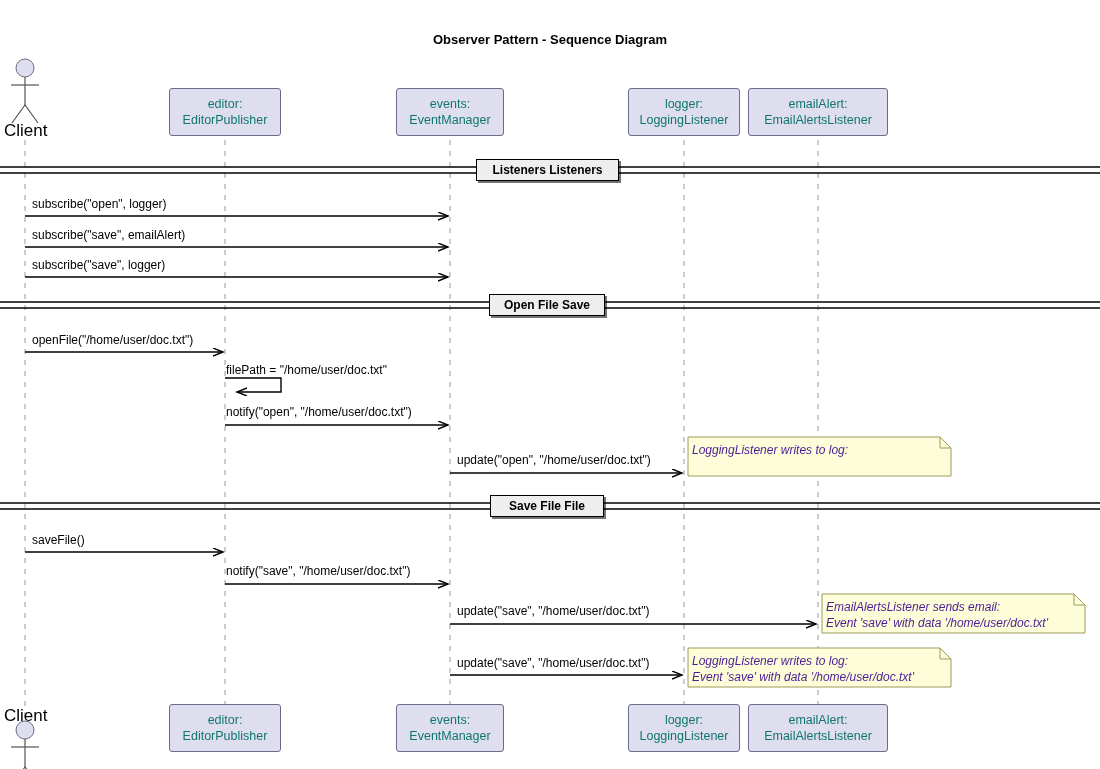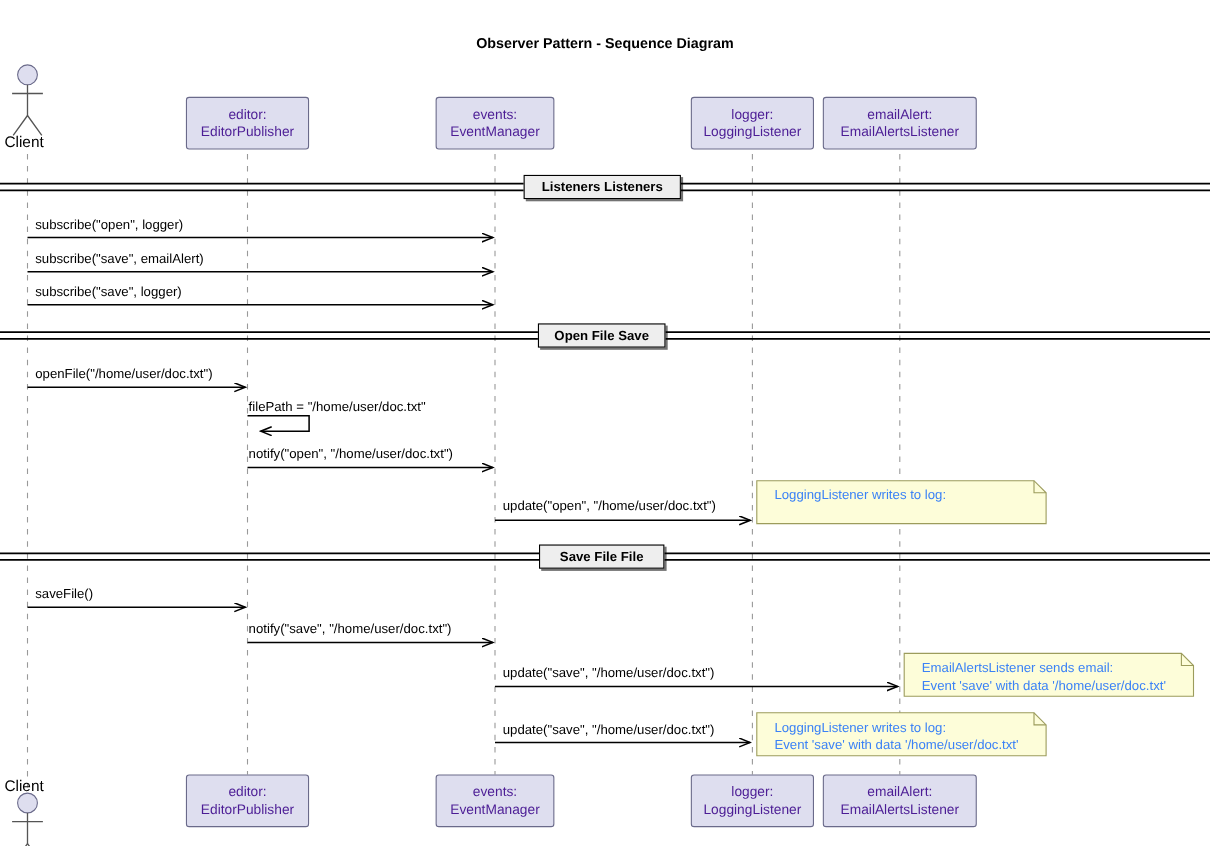--- a/index.html
+++ b/index.html
@@ -39,27 +39,27 @@
     position: absolute;
     box-sizing: border-box;
     background: #DEDEEF;
     border: 1px solid #6A6A8A;
     border-radius: 3px;
     display: flex;
     flex-direction: column;
     align-items: center;
     justify-content: center;
     font-size: 12.5px;
-    color: #4c1d95;
+    color: #0f766e;
     line-height: 16px;
   }
   .participant-box .pline { white-space: nowrap; }
   .actor-label {
     position: absolute;
-    font-size: 14px;
+    font-size: 17px;
     color: #000000;
     white-space: nowrap;
   }
   .divider-label {
     position: absolute;
     box-sizing: border-box;
     background: #EEEEEE;
     border: 1px solid #000000;
     box-shadow: 2px 2px 0 rgba(0,0,0,0.55);
     font-size: 12px;
@@ -74,23 +74,24 @@
   .msg-label {
     position: absolute;
     font-size: 12px;
     color: #000000;
     white-space: nowrap;
   }
   .note-box {
     position: absolute;
     box-sizing: border-box;
     font-size: 12px;
-    color: #3b82f6;
+    color: #4c1d95;
     line-height: 16px;
-    padding: 5px 8px 5px 16px;
+    padding: 5px 8px 5px 4px;
+    font-style: italic;
   }
   .note-box .nline { white-space: nowrap; }
 </style>
 </head>
 <body>
 
 <div id="diagram-root">
 
   <div class="diagram-title">Observer Pattern - Sequence Diagram</div>
 

